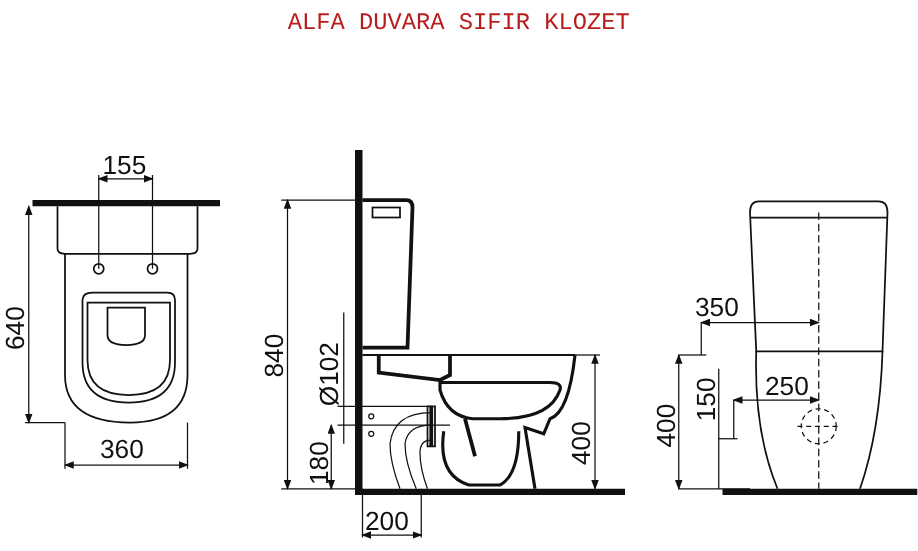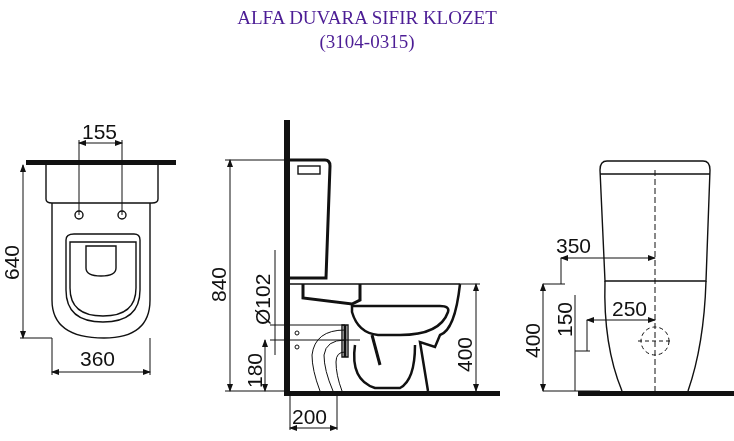--- a/index.html
+++ b/index.html
@@ -1,27 +1,26 @@
 <!DOCTYPE html>
 <html><head>
 <meta charset="utf-8">
 <style>
   html, body { margin:0; padding:0; background:#ffffff; }
   body { width:734px; height:441px; position:relative; overflow:hidden; font-family:"Liberation Sans", sans-serif; }
-  .title { position:absolute; left:0; width:734px; top:6px; text-align:center; font-family:Liberation Serif, serif; font-size:19px; color:#4c1d95; line-height:24px; }
+  .title { position:absolute; left:0; width:734px; top:6px; text-align:center; font-family:Liberation Mono, monospace; font-size:19px; color:#b91c1c; line-height:24px; }
   .title .t2 { display:block; }
   svg { position:absolute; left:0; top:0; }
   .dim { font-family:"Liberation Sans", sans-serif; font-size:21px; fill:#111; }
 </style>
 </head>
 <body>
 
 <div class="title">
   <span class="t2">ALFA  DUVARA SIFIR KLOZET</span>
-  <span class="t2">(3104-0315)</span>
 </div>
 
 <svg width="734" height="441" viewBox="0 0 734 441">
   <defs>
     <marker id="arr" markerWidth="8" markerHeight="6" refX="7" refY="3" orient="auto-start-reverse">
       <path d="M0,0 L8,3 L0,6 Z" fill="#111"></path>
     </marker>
   </defs>
 
   <g stroke="#111" fill="none" stroke-width="1.4">

